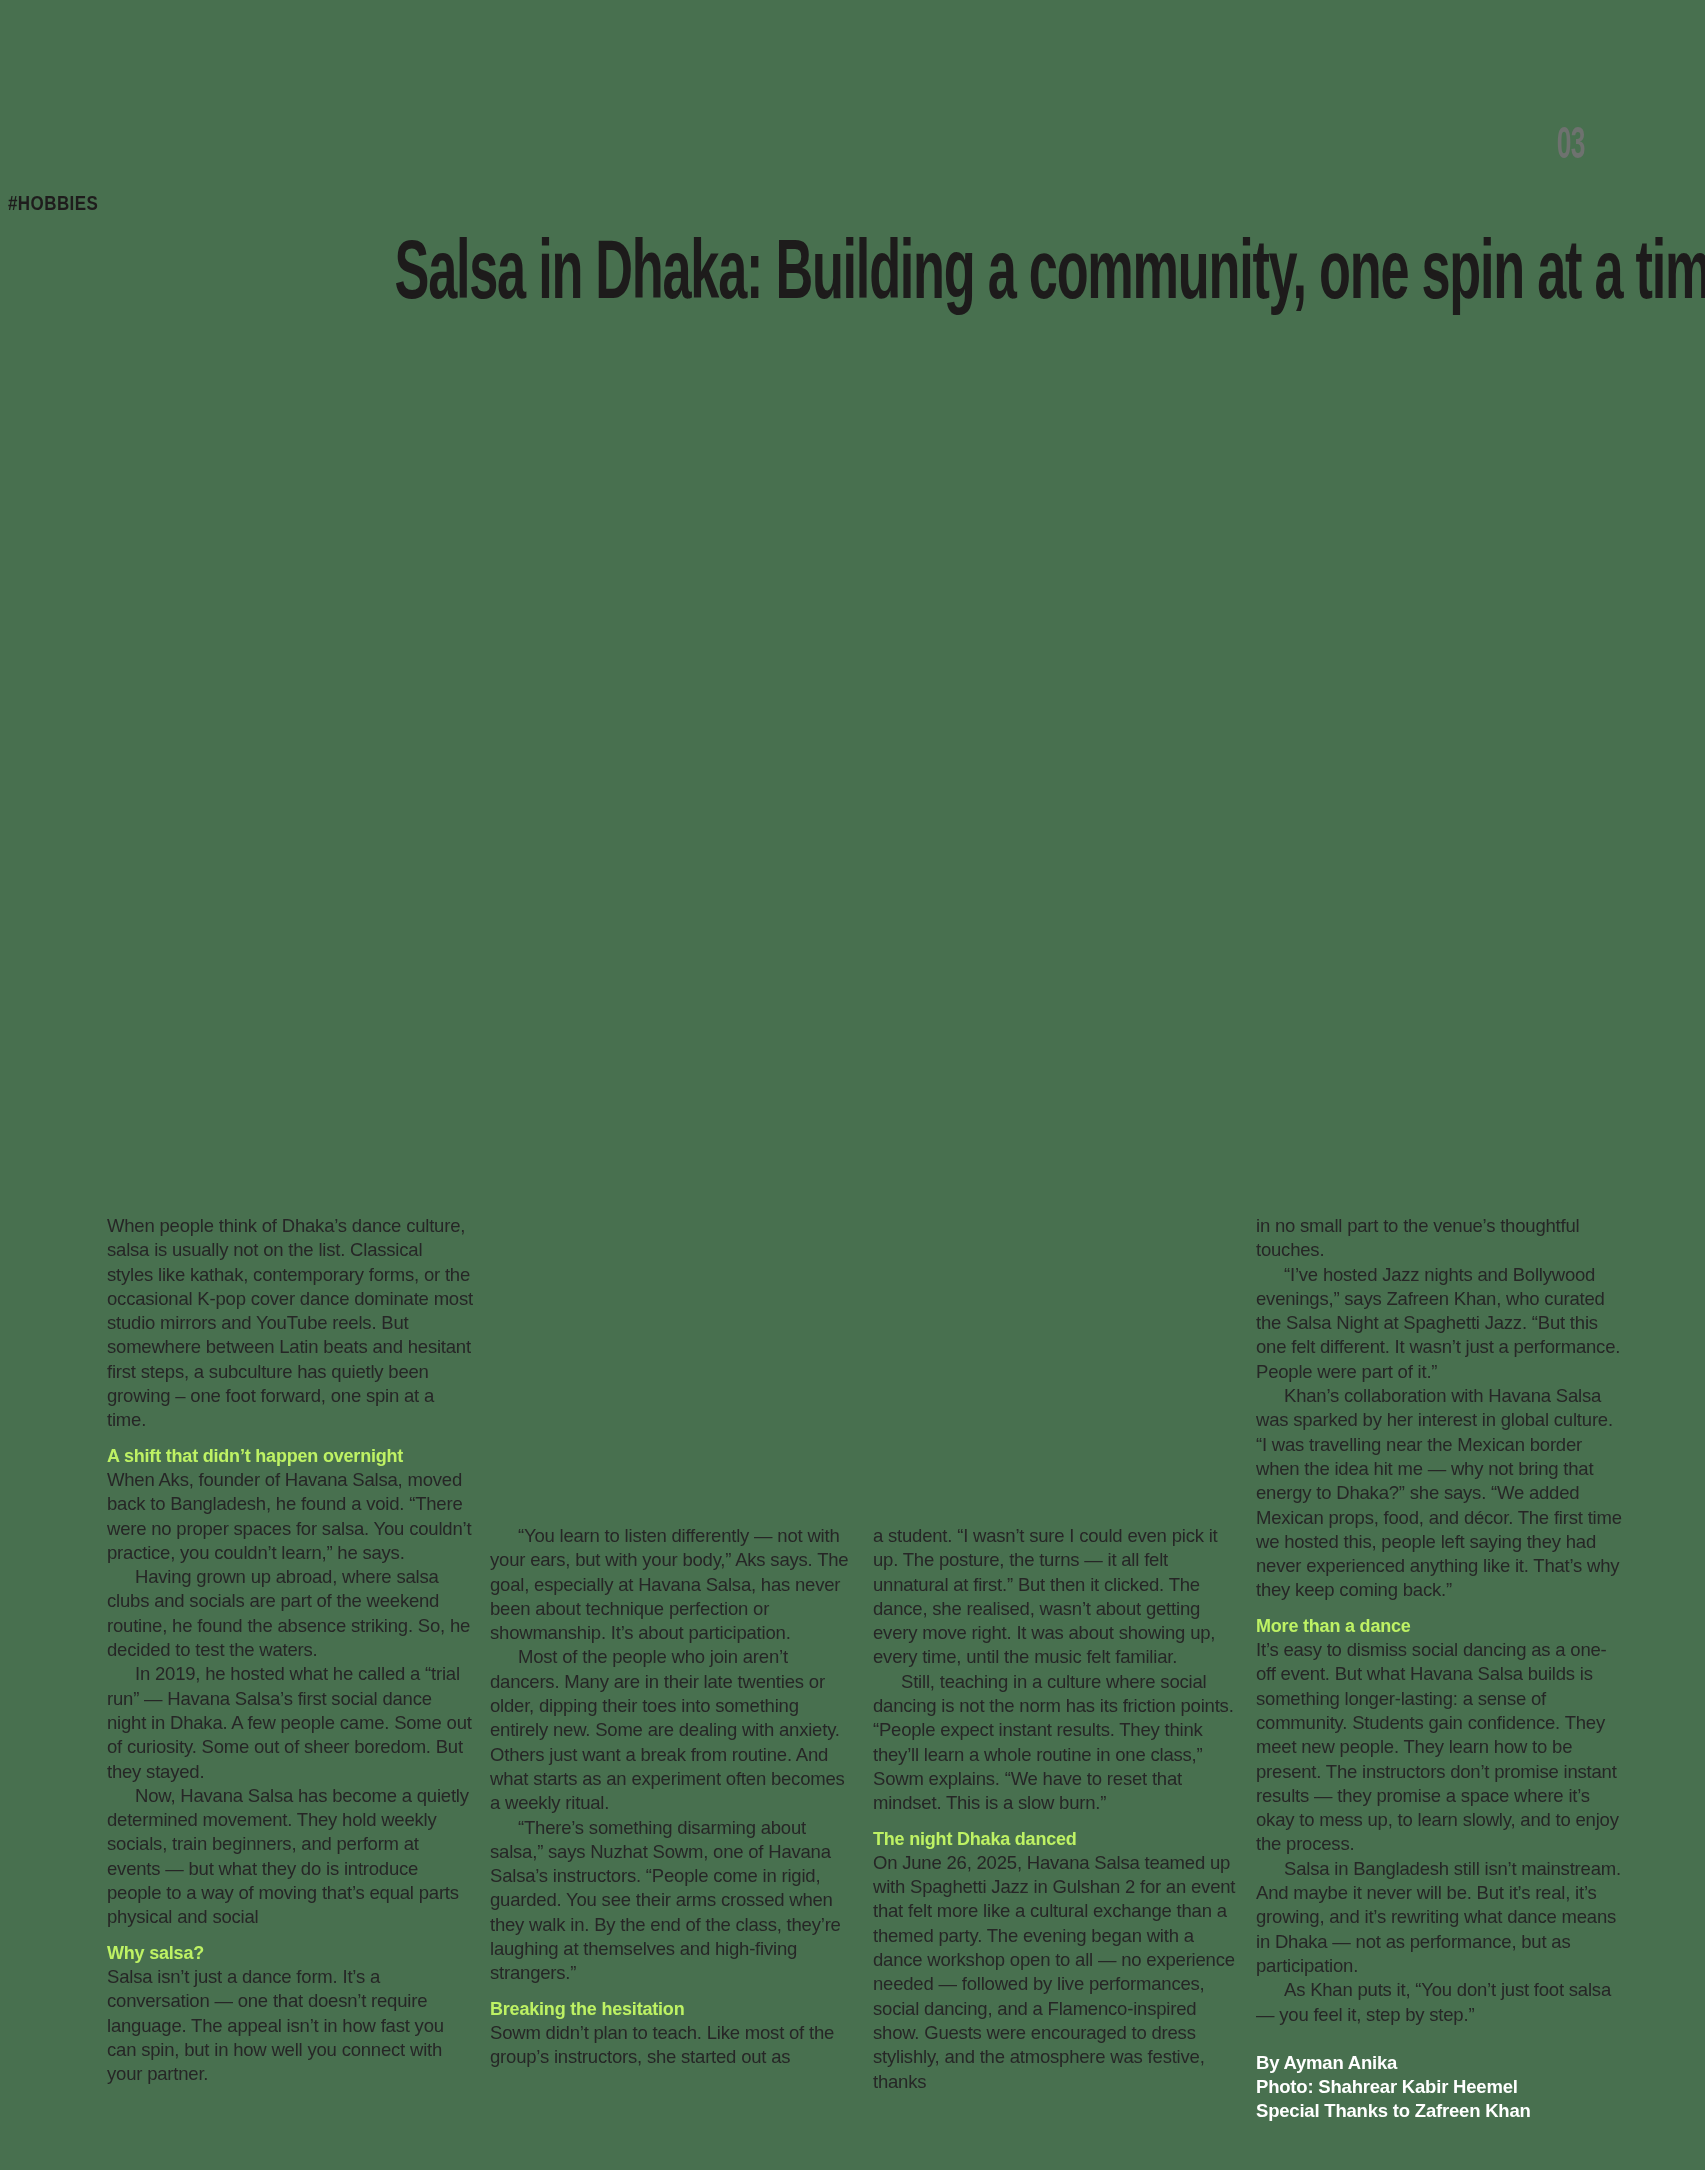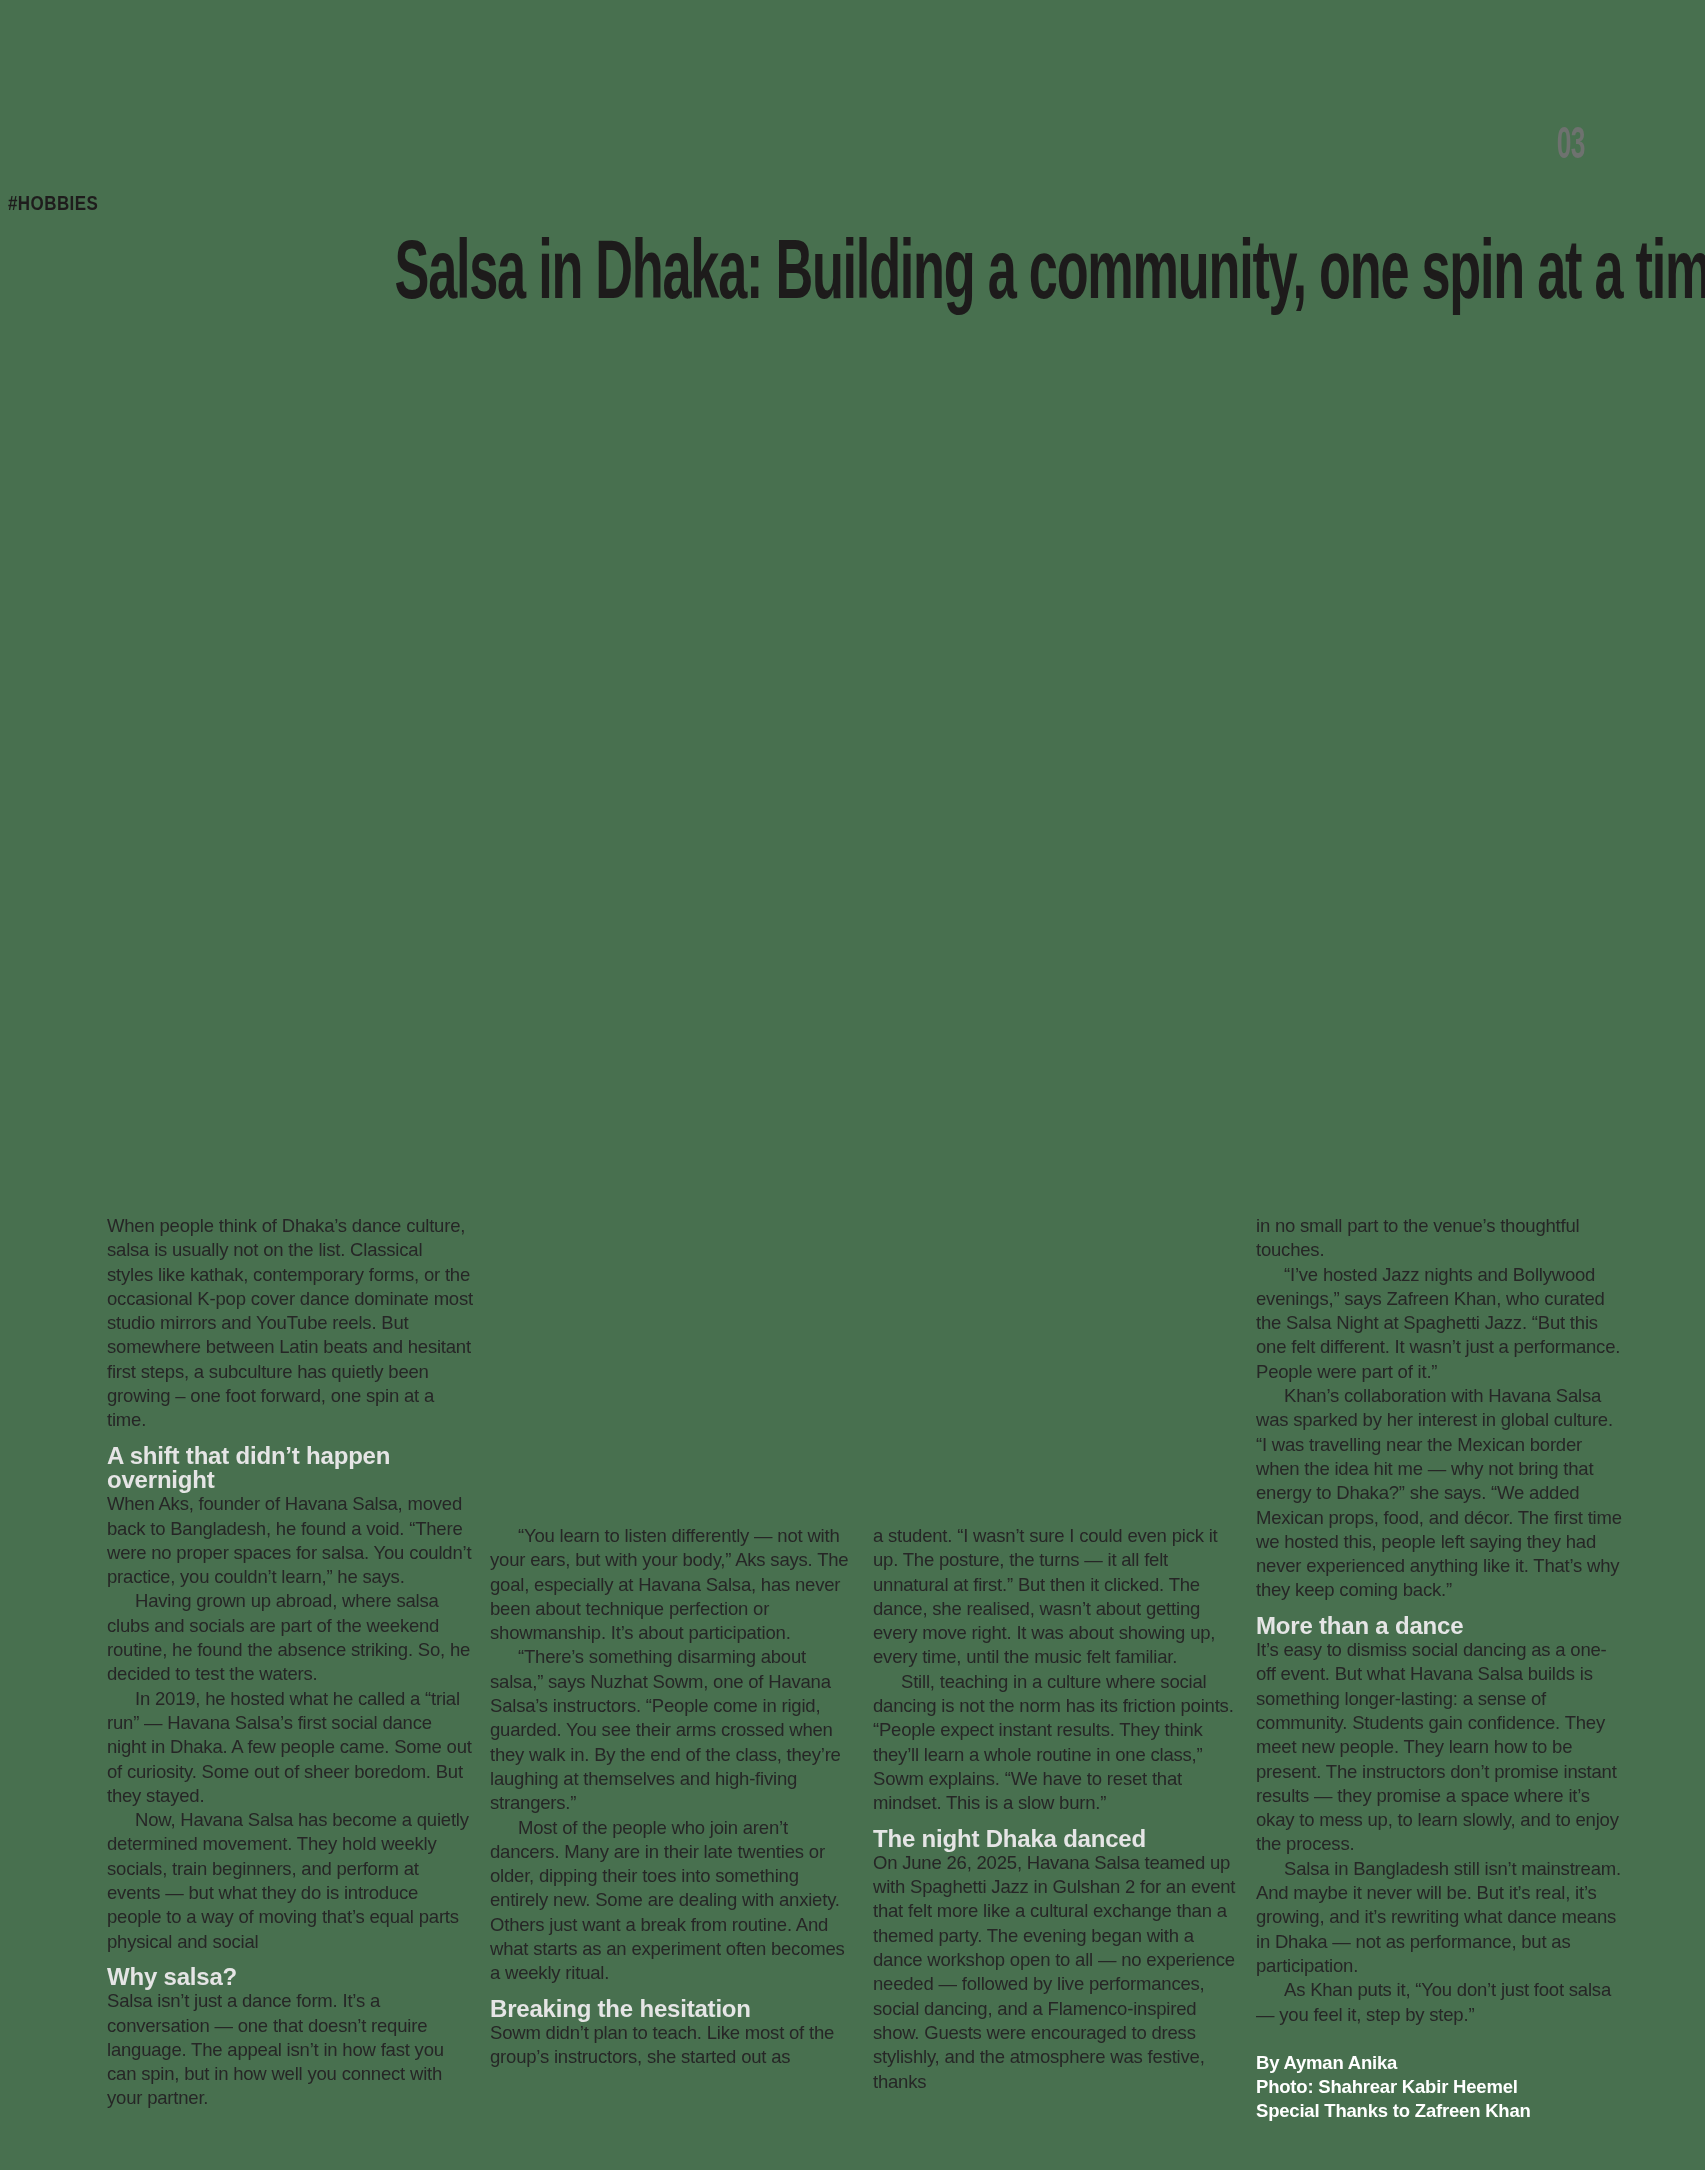--- a/index.html
+++ b/index.html
@@ -66,24 +66,24 @@
     font-size: 18.5px;
     line-height: 24.3px;
     letter-spacing: -0.2px;
     color: #262626;
   }
   .col-2, .col-3 { padding-top: 310px; }
 
   .col p { margin: 0; }
   .col p.ind { text-indent: 28px; }
   .subhead {
-    font-size: 24px;
+    font-size: 18px;
     line-height: 24.3px;
     font-weight: bold;
-    color: #e5e5e5;
+    color: #bef264;
     margin: 11px 0 0 0;
   }
   .credits { margin-top: 24px; font-weight: bold; color: #ffffff; }
 </style>
 </head>
 <body>
 
 <div class="page">
 
   <div class="page-number">
@@ -106,22 +106,22 @@
       <p>When Aks, founder of Havana Salsa, moved back to Bangladesh, he found a void. “There were no proper spaces for salsa. You couldn’t practice, you couldn’t learn,” he says.</p>
       <p class="ind">Having grown up abroad, where salsa clubs and socials are part of the weekend routine, he found the absence striking. So, he decided to test the waters.</p>
       <p class="ind">In 2019, he hosted what he called a “trial run” — Havana Salsa’s first social dance night in Dhaka. A few people came. Some out of curiosity. Some out of sheer boredom. But they stayed.</p>
       <p class="ind">Now, Havana Salsa has become a quietly determined movement. They hold weekly socials, train beginners, and perform at events — but what they do is introduce people to a way of moving that’s equal parts physical and social</p>
       <h2 class="subhead">Why salsa?</h2>
       <p>Salsa isn’t just a dance form. It’s a conversation — one that doesn’t require language. The appeal isn’t in how fast you can spin, but in how well you connect with your partner.</p>
     </div>
 
     <div class="col col-2">
       <p class="ind">“You learn to listen differently — not with your ears, but with your body,” Aks says. The goal, especially at Havana Salsa, has never been about technique perfection or showmanship. It’s about participation.</p>
+      <p class="ind">Most of the people who join aren’t dancers. Many are in their late twenties or older, dipping their toes into something entirely new. Some are dealing with anxiety. Others just want a break from routine. And what starts as an experiment often becomes a weekly ritual.</p>
       <p class="ind">“There’s something disarming about salsa,” says Nuzhat Sowm, one of Havana Salsa’s instructors. “People come in rigid, guarded. You see their arms crossed when they walk in. By the end of the class, they’re laughing at themselves and high-fiving strangers.”</p>
-      <p class="ind">Most of the people who join aren’t dancers. Many are in their late twenties or older, dipping their toes into something entirely new. Some are dealing with anxiety. Others just want a break from routine. And what starts as an experiment often becomes a weekly ritual.</p>
       <h2 class="subhead">Breaking the hesitation</h2>
       <p>Sowm didn’t plan to teach. Like most of the group’s instructors, she started out as</p>
     </div>
 
     <div class="col col-3">
       <p>a student. “I wasn’t sure I could even pick it up. The posture, the turns — it all felt unnatural at first.” But then it clicked. The dance, she realised, wasn’t about getting every move right. It was about showing up, every time, until the music felt familiar.</p>
       <p class="ind">Still, teaching in a culture where social dancing is not the norm has its friction points. “People expect instant results. They think they’ll learn a whole routine in one class,” Sowm explains. “We have to reset that mindset. This is a slow burn.”</p>
       <h2 class="subhead">The night Dhaka danced</h2>
       <p>On June 26, 2025, Havana Salsa teamed up with Spaghetti Jazz in Gulshan 2 for an event that felt more like a cultural exchange than a themed party. The evening began with a dance workshop open to all — no experience needed — followed by live performances, social dancing, and a Flamenco-inspired show. Guests were encouraged to dress stylishly, and the atmosphere was festive, thanks</p>
     </div>

